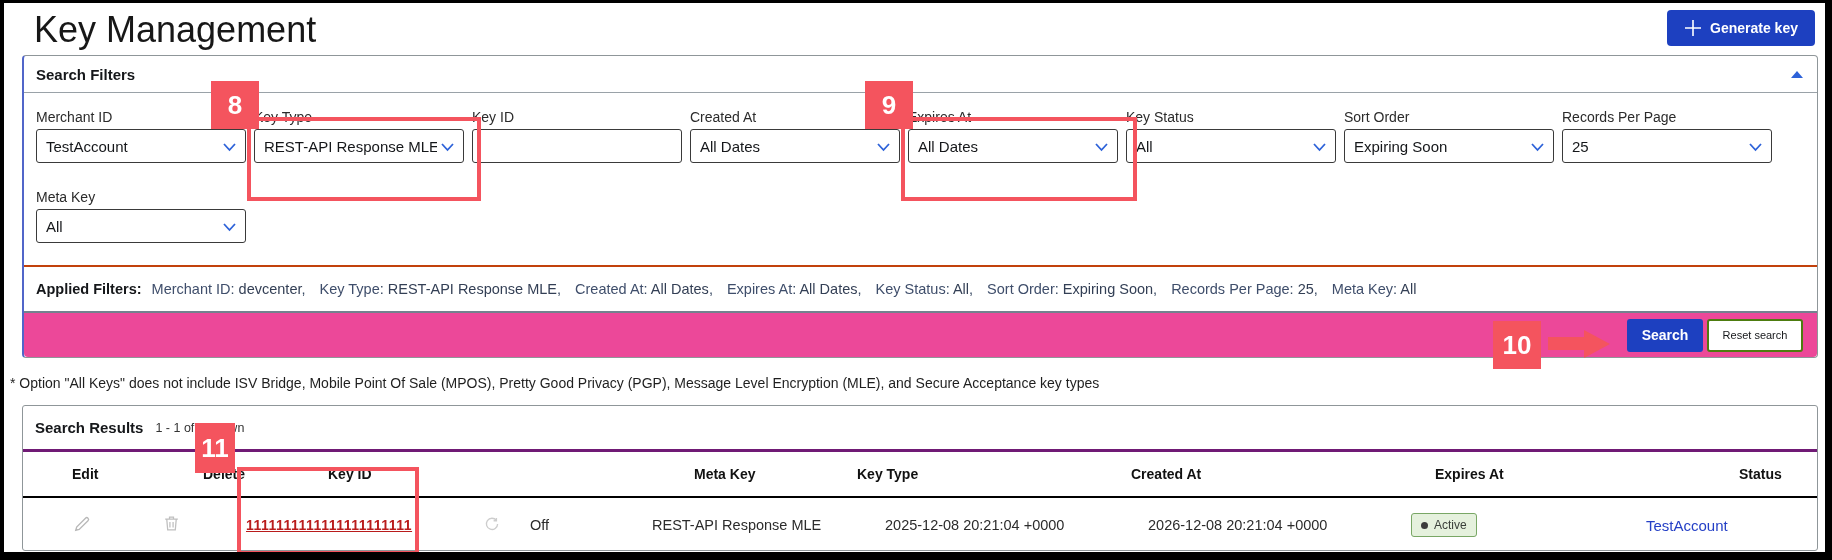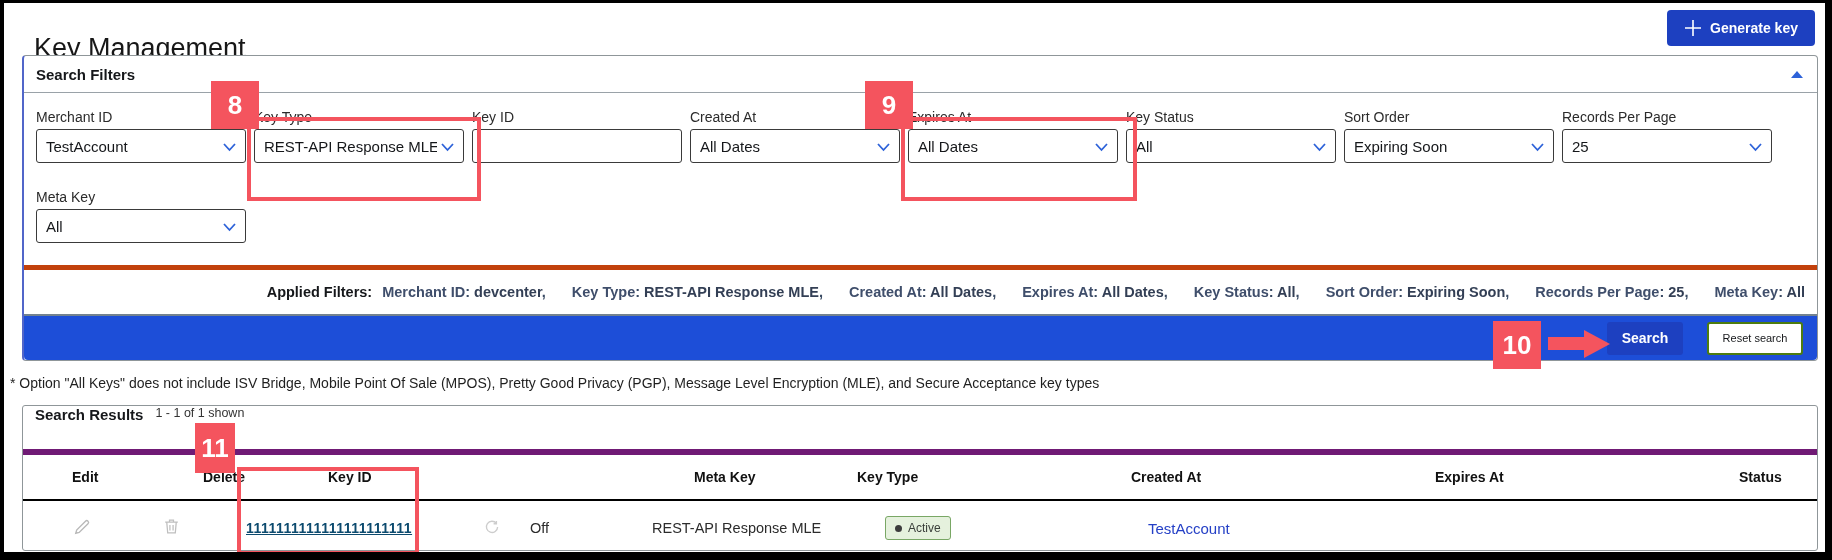--- a/index.html
+++ b/index.html
@@ -2,21 +2,21 @@
 <html><head>
 <meta charset="utf-8">
 <style>
   html,body{margin:0;padding:0;background:#fff;}
   .screen{
     position:relative;width:1832px;height:560px;box-sizing:border-box;
     border:solid #000;border-width:3px 7px 8px 4px;background:#fff;
     font-family:"Liberation Sans",sans-serif;overflow:hidden;color:#1a1a1a;
   }
   
-  .page-title{position:absolute;left:30px;top:6px;font-size:27px;font-weight:500;color:#171717;margin-top:24px;}
+  .page-title{position:absolute;left:30px;top:6px;font-size:36px;font-weight:500;color:#171717;}
   .generate-btn{
     position:absolute;left:1663px;top:7px;width:148px;height:36px;
     background:#1d40c0;color:#fff;border:none;border-radius:4px;
     font-family:inherit;font-size:14px;font-weight:700;cursor:pointer;
     display:flex;align-items:center;justify-content:center;gap:8px;
   }
   
   .filters-panel{
     position:absolute;left:18px;top:52px;width:1796px;box-sizing:border-box;
     border:1px solid #8f9699;border-left:2px solid #5166c9;border-radius:4px;background:#fff;
@@ -33,62 +33,62 @@
     display:flex;align-items:center;padding:0 26px 0 9px;cursor:pointer;box-sizing:border-box;
   }
   .select .val{font-size:15px;color:#15171a;white-space:nowrap;overflow:hidden;}
   .select svg{position:absolute;right:9px;top:13px;}
   .text-input{
     height:34px;border:1px solid #3a3a3a;border-radius:3px;background:#fff;
     font-family:inherit;font-size:15px;padding:0 9px;box-sizing:border-box;width:100%;
   }
   .row2{margin-top:26px;}
   .applied-row{
-    border-top:5px solid #c2410c;padding:14px 12px 14px 12px;
-    font-size:14.5px;display:flex;flex-wrap:wrap;align-items:baseline;justify-content:flex-end;
+    border-top:2px solid #c2410c;padding:14px 12px 14px 12px;
+    font-size:14.5px;display:flex;flex-wrap:wrap;align-items:baseline;
   }
   .applied-label{font-weight:700;color:#15171a;margin-right:10px;}
-  .applied-items{list-style:none;margin:0;padding:0;display:flex;flex-wrap:wrap;gap:0 26px;font-weight:bold;}
+  .applied-items{list-style:none;margin:0;padding:0;display:flex;flex-wrap:wrap;gap:0 14px;}
   .applied-items li{color:#394a63;}
   .applied-items li::after{content:",";}
   .applied-items li:last-child::after{content:"";}
   .ap-name{color:#3f4e6b;}
   .ap-val{color:#333f55;}
   .action-bar{
-    border-top:2px solid #73828f;height:44px;background:#1d4ed8;
-    display:flex;align-items:center;justify-content:flex-end;gap:24px;padding-right:14px;
+    border-top:2px solid #73828f;height:44px;background:#ec4899;
+    display:flex;align-items:center;justify-content:flex-end;gap:4px;padding-right:14px;
     border-radius:0 0 4px 4px;
   }
   .btn-search{
     width:76px;height:33px;background:#1d40c0;color:#fff;border:none;border-radius:3px;
     font-family:inherit;font-size:14px;font-weight:700;cursor:pointer;
   }
   .btn-reset{
     width:96px;height:33px;background:#fff;color:#15171a;border:2px solid #4d7c0f;border-radius:3px;
     font-family:inherit;font-size:11px;font-weight:400;cursor:pointer;
   }
   
   .footnote{position:absolute;left:6px;top:372px;font-size:14px;color:#1f1f1f;}
   
   .results-panel{
     position:absolute;left:18px;top:402px;width:1796px;height:146px;box-sizing:border-box;
     border:1px solid #8f9699;border-radius:3px;background:#fff;
   }
-  .results-header{display:flex;height:43px;padding:0 12px;border-bottom:6px solid #701a75;}
+  .results-header{display:flex;align-items:center;height:43px;padding:0 12px;border-bottom:3px solid #701a75;}
   .results-header .ptitle{font-size:15px;font-weight:700;color:#15171a;}
   .results-count{margin-left:12px;font-size:12.5px;color:#333;}
   .tgrid{
     display:grid;grid-template-columns:90px 84px 238px 46px 122px 233px 263px 263px 235px 1fr;
     padding-left:49px;align-items:center;box-sizing:border-box;
   }
   .thead{height:46px;border-bottom:2px solid #000;gap:41px;}
   .thead .th{font-size:14px;font-weight:700;color:#111;white-space:nowrap;}
   .trow{height:54px;font-size:14.5px;color:#2c2c2c;}
   .icon-btn{background:none;border:none;padding:0;cursor:pointer;display:inline-flex;align-items:center;}
-  .key-link{color:#0c4a6e;font-weight:600;text-decoration:underline;font-size:14px;letter-spacing:0.5px;white-space:nowrap;}
+  .key-link{color:#b91c1c;font-weight:600;text-decoration:underline;font-size:14px;letter-spacing:0.5px;white-space:nowrap;}
   .merchant-link{color:#2540c6;text-decoration:none;font-size:15px;}
   .badge{
     display:inline-flex;align-items:center;gap:6px;background:#e5f1dd;border:1px solid #79a765;
     border-radius:3px;padding:4px 9px;font-size:12px;color:#3a3f3a;
   }
   .dot{width:7px;height:7px;border-radius:50%;background:#3c3c3c;display:inline-block;}
   
   .co-sq{
     position:absolute;z-index:30;width:48px;height:48px;background:#f4545e;color:#fff;
     font-size:26px;font-weight:700;display:flex;align-items:center;justify-content:center;
@@ -279,20 +279,22 @@
       <span>
         <button class="icon-btn" title="">
           <svg width="16" height="16" viewBox="0 0 20 20" fill="none" stroke="#cdcdcd" stroke-width="1.7">
               <path d="M15.5 5.5 A7 7 0 1 0 17 10"></path>
               <path d="M15.5 2.5 V6 H12"></path>
             </svg>
         </button>
       </span>
       <span>Off</span>
       <span>REST-API Response MLE</span>
+      <span>2025-12-08 20:21:04 +0000</span>
+      <span>2026-12-08 20:21:04 +0000</span>
       <span>
         <span class="badge">
           <span class="dot"></span>
           <span>Active</span>
         </span>
       </span>
       <span><a href="#" class="merchant-link">TestAccount</a></span>
     </div>
   </section>
 

